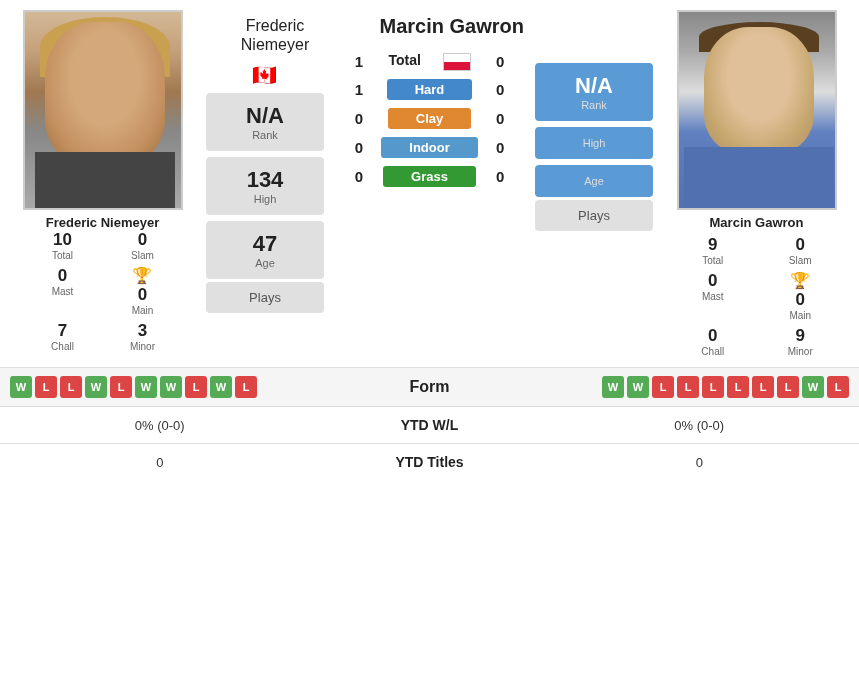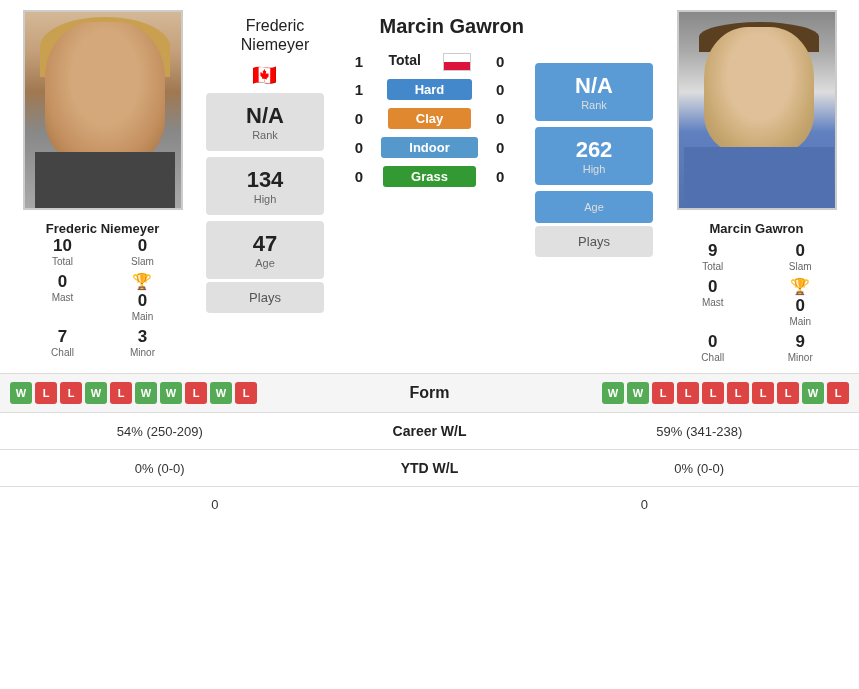--- a/index.html
+++ b/index.html
@@ -57,21 +57,21 @@
     }
     .marcin-hair {
       position: absolute; top: 10px; left: 20px; right: 20px; height: 30px;
       background: #5a4020; border-radius: 50% 50% 0 0;
     }
     .marcin-body {
       position: absolute; bottom: 0; left: 5px; right: 5px; height: 65px;
       background: #5070b0;
     }
     
-    .player-name-below { font-size: 13px; font-weight: bold; text-align: center; margin-top: 11px; }
+    .player-name-below { font-size: 13px; font-weight: bold; text-align: center; margin-top: 5px; }
     
     .player-big-name { font-size: 16px; font-weight: normal; text-align: center; line-height: 1.2; margin-left: 20px; }
     .country-flag { text-align: center; font-size: 20px; margin: 3px 0; }
     
     .stat-card { background: #e0e0e0; border-radius: 4px; padding: 10px; text-align: center; margin: 3px 0; width: 118px; }
     .stat-card .num { font-size: 22px; font-weight: bold; }
     .stat-card .lbl { font-size: 11px; color: #666; }
     
     .plays-card { background: #e0e0e0; border-radius: 4px; padding: 8px; text-align: center; width: 118px; font-size: 13px; color: #555; }
     
@@ -233,21 +233,20 @@
     </div>
 
     <div style="display:flex;flex-direction:column;align-items:center;justify-content:flex-start;width:140px;padding-top:0px;">
       <div style="height:50px;"></div>
 
       <div class="right-stat-card">
         <div class="num">N/A</div>
         <div class="lbl">Rank</div>
       </div>
       <div class="right-stat-card">
-        <div class="num">262</div>
         <div class="lbl">High</div>
       </div>
       <div class="right-stat-card">
         <div class="lbl">Age</div>
       </div>
       <div class="plays-card">Plays</div>
     </div>
 
     <div class="right-player-col">
       <div class="player-photo-box">
@@ -317,33 +316,29 @@
         <div style="width: 22px; height: 22px; border-radius: 3px; display: flex; align-items: center; justify-content: center; color: white; font-weight: bold; font-size: 11px; background: rgb(221, 68, 68);">L</div>
         <div style="width: 22px; height: 22px; border-radius: 3px; display: flex; align-items: center; justify-content: center; color: white; font-weight: bold; font-size: 11px; background: rgb(221, 68, 68);">L</div>
         <div style="width: 22px; height: 22px; border-radius: 3px; display: flex; align-items: center; justify-content: center; color: white; font-weight: bold; font-size: 11px; background: rgb(221, 68, 68);">L</div>
         <div style="width: 22px; height: 22px; border-radius: 3px; display: flex; align-items: center; justify-content: center; color: white; font-weight: bold; font-size: 11px; background: rgb(85, 170, 85);">W</div>
         <div style="width: 22px; height: 22px; border-radius: 3px; display: flex; align-items: center; justify-content: center; color: white; font-weight: bold; font-size: 11px; background: rgb(221, 68, 68);">L</div>
       </div>
   </div>
 
   <div class="bottom-section">
 
-    <div class="data-row">
-      <div class="data-row-left">54% (250-209)</div>
-      <div class="data-row-center">Career W/L</div>
-      <div class="data-row-right">59% (341-238)</div>
-    </div>
 
     <div class="data-row">
       <div class="data-row-left">0% (0-0)</div>
       <div class="data-row-center">YTD W/L</div>
       <div class="data-row-right">0% (0-0)</div>
     </div>
 
 
     <div class="data-row">
       <div class="data-row-left">0</div>
+      <div class="data-row-center">YTD Titles</div>
       <div class="data-row-right">0</div>
     </div>
 
   </div>
 
 </div>
 
 </body></html>

